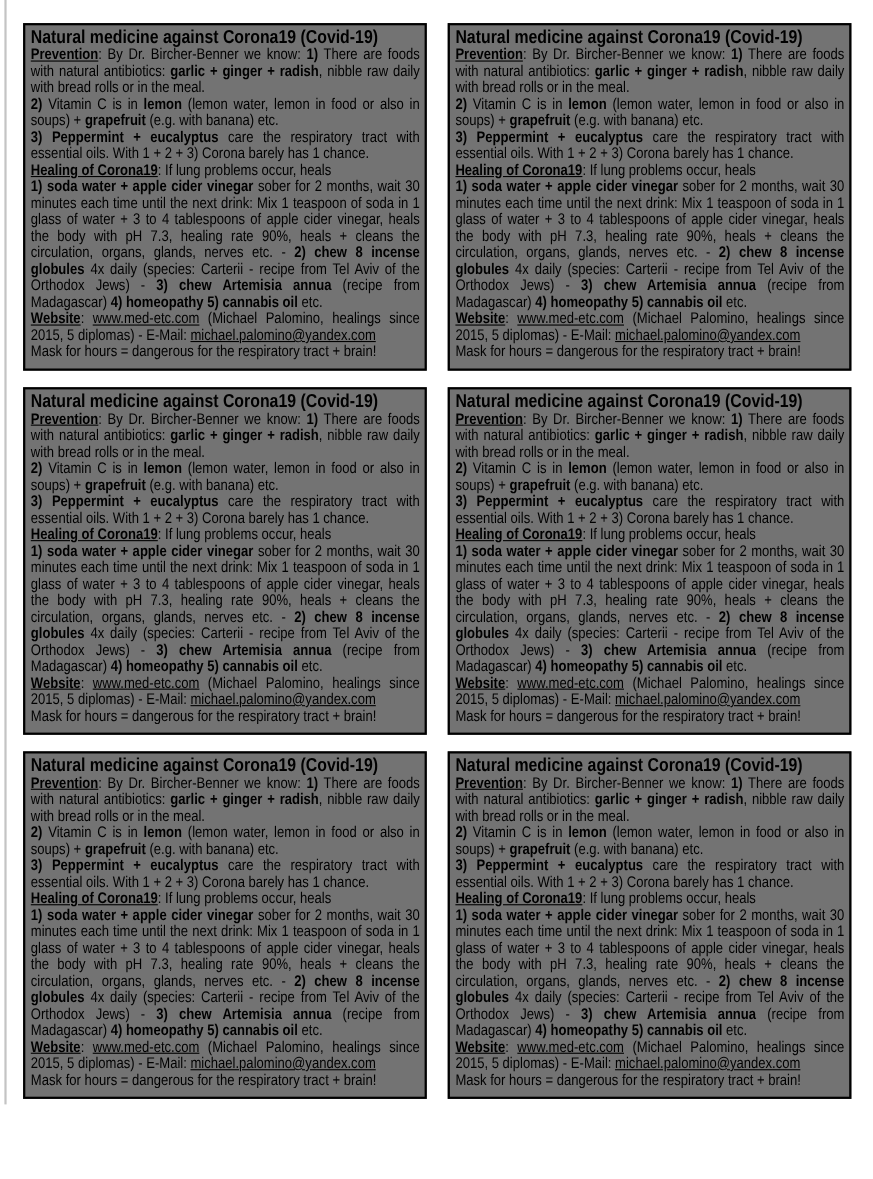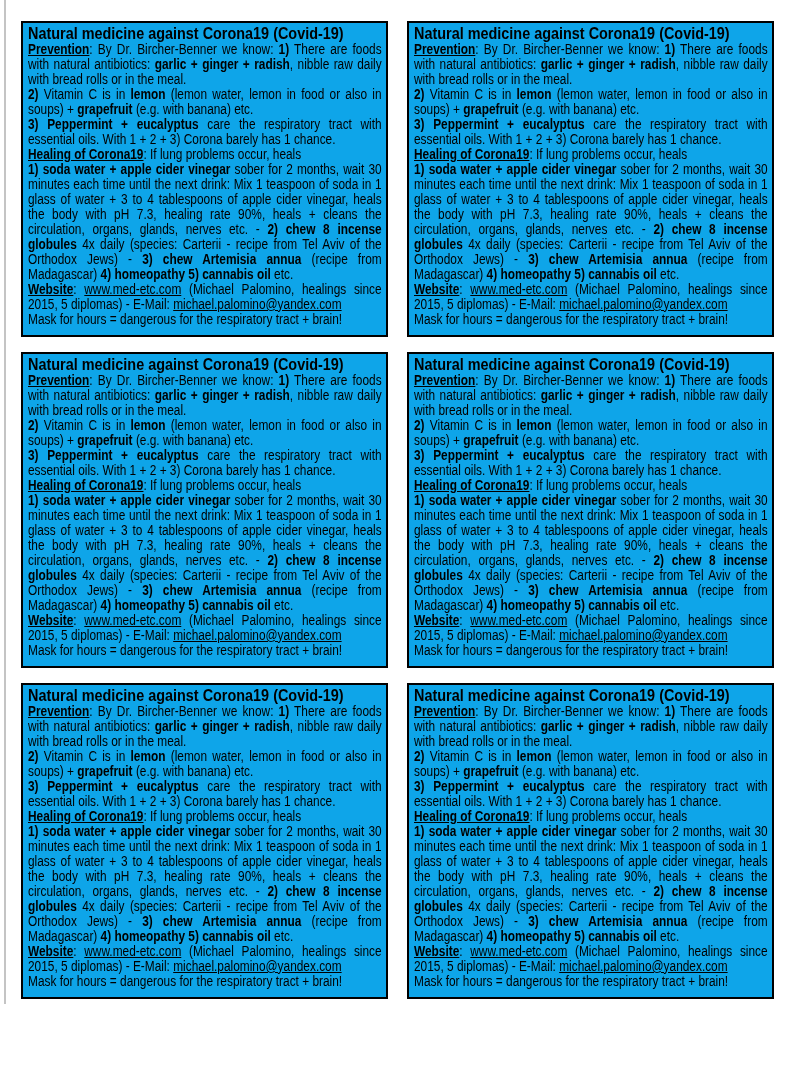--- a/index.html
+++ b/index.html
@@ -37,21 +37,21 @@
     column-gap: 19px;
     row-gap: 15px;
   }
   .card {
     width: 367px;
     height: 316px;
     box-sizing: border-box;
     border: 2px solid #000000;
     padding: 2px 4px 0 5px;
     overflow: hidden;
-    background: #0ea5e9;
+    background: #737373;
   }
   
   .scale-wrap {
     width: 417px;
     transform: scaleX(0.848);
     transform-origin: 0 0;
   }
   .title {
     margin: 0;
     padding: 0;

